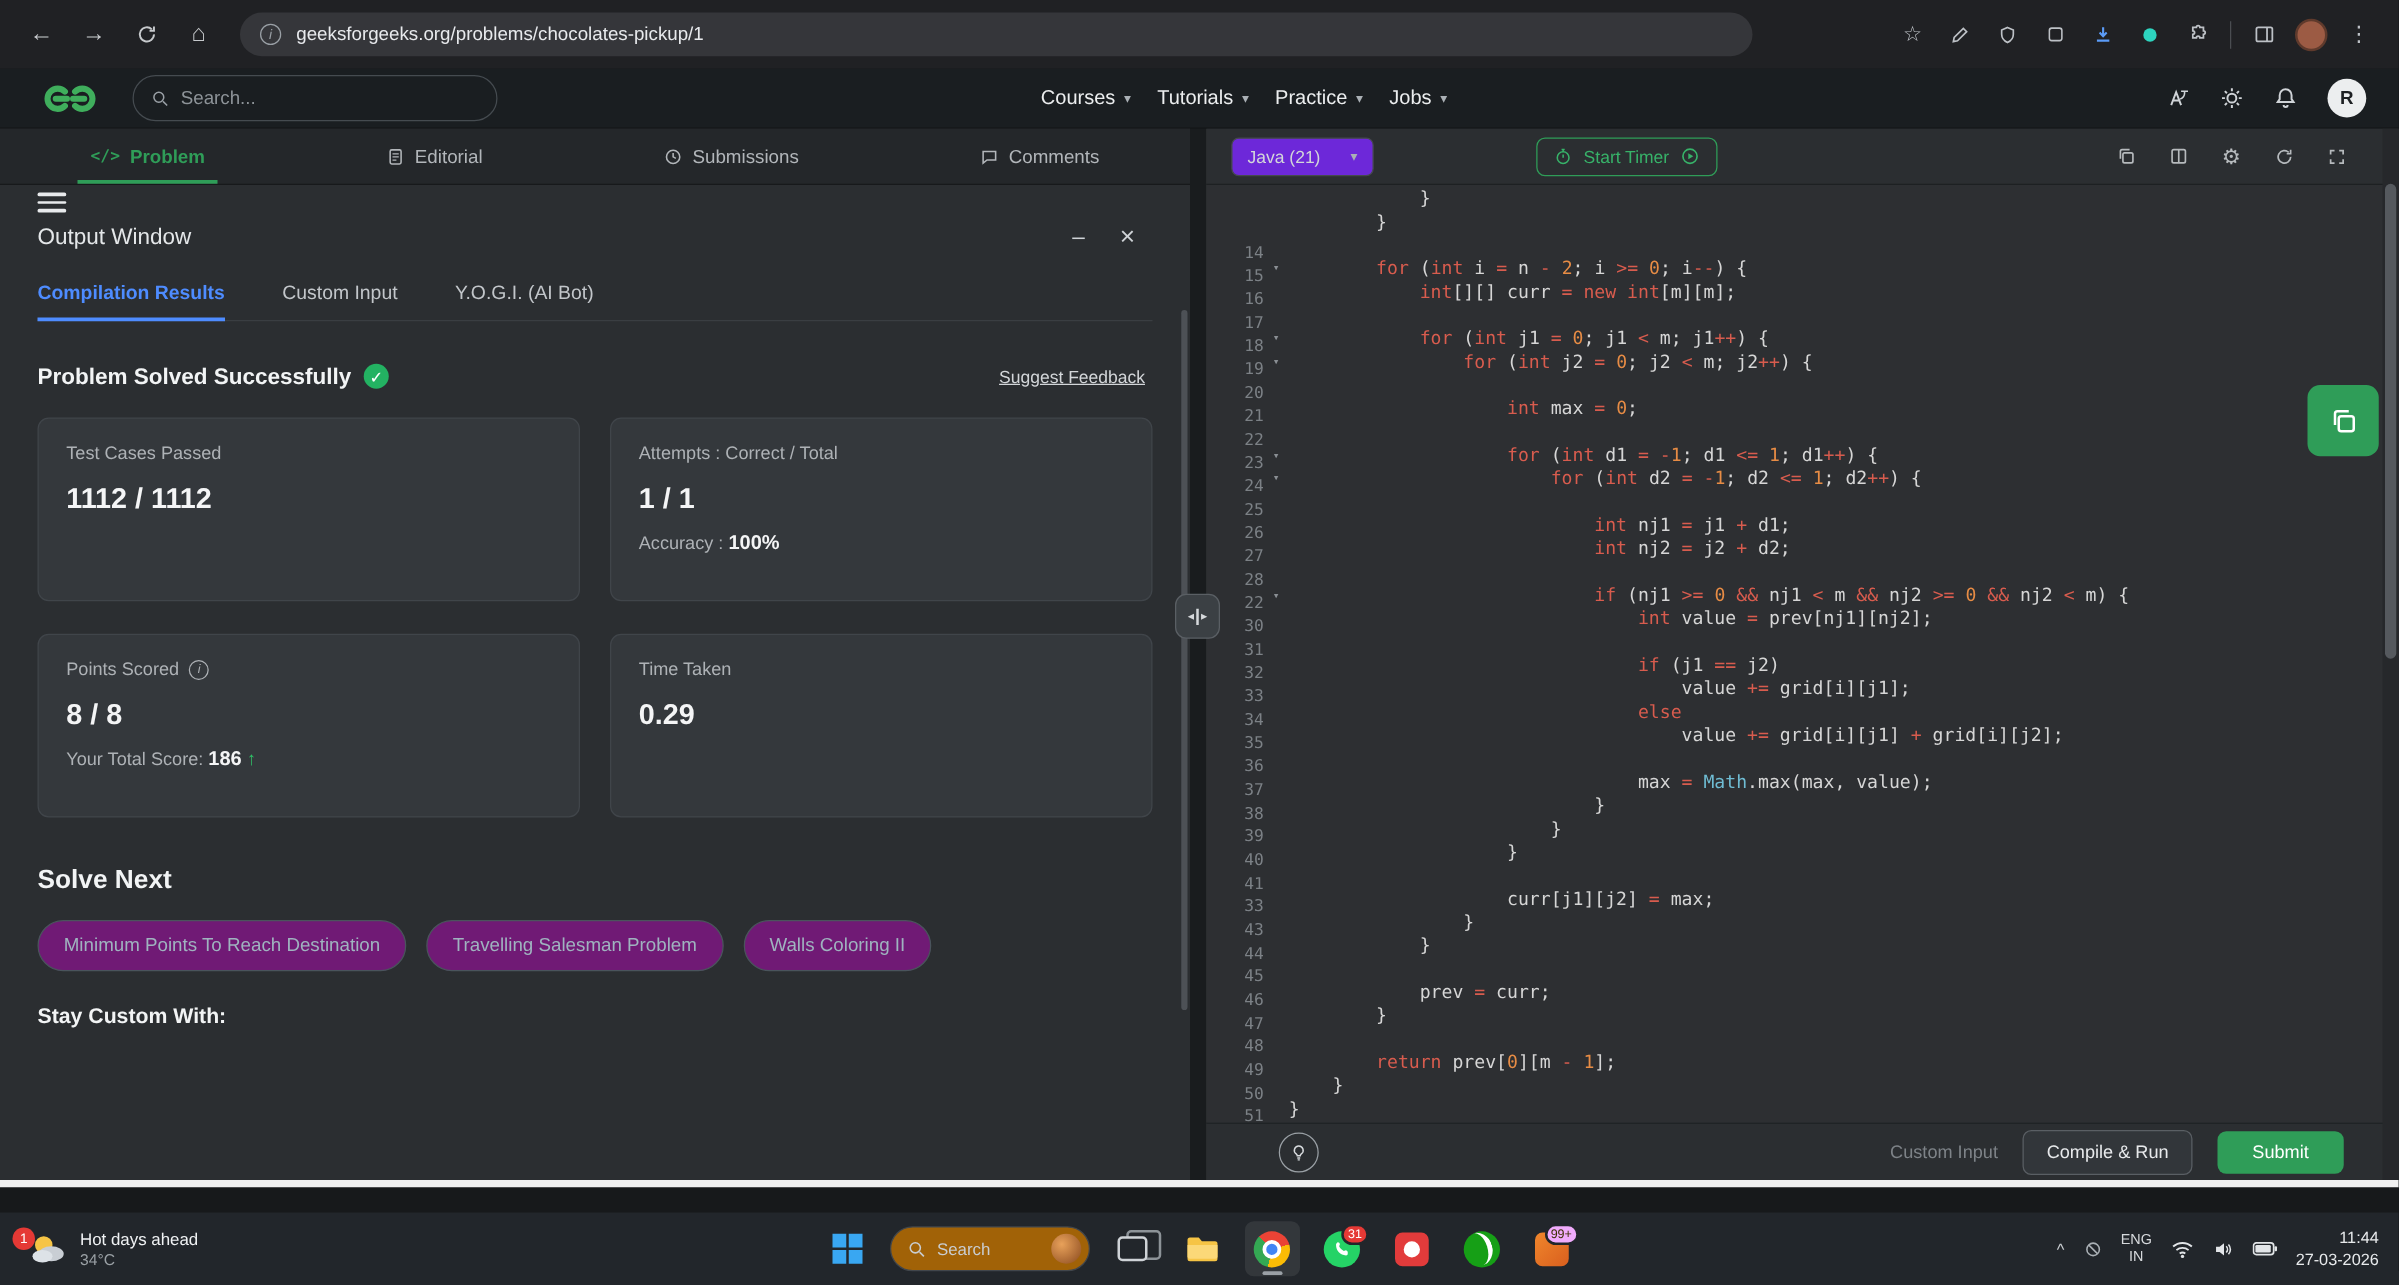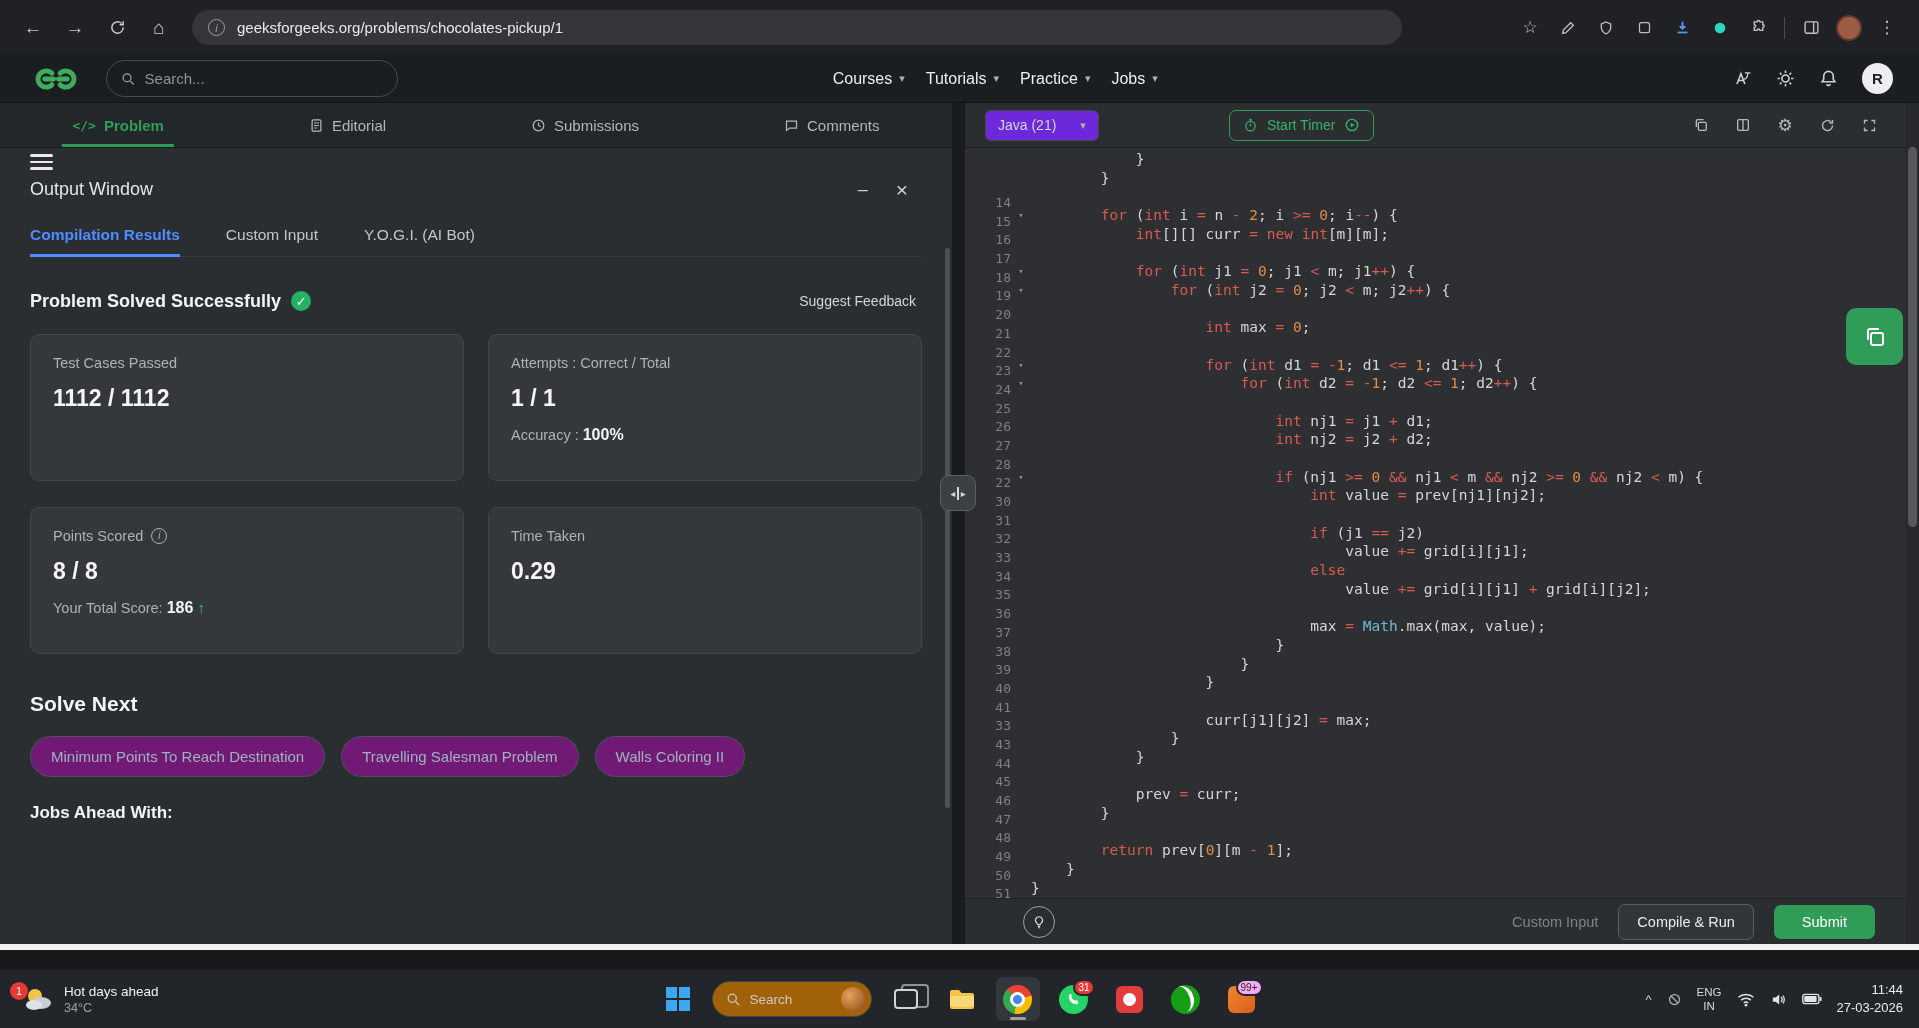--- a/index.html
+++ b/index.html
@@ -75,21 +75,21 @@
   .win-ctrls { margin-left:auto; display:flex; gap:28px; align-items:center; color:#cfd3d7; padding-right:14px; }
   .wc-min { font-size:18px; } .wc-close { font-size:21px; }
   .res-tabs { display:flex; gap:46px; margin-top:24px; border-bottom:1px solid #3a3e42; }
   .rtab { padding-bottom:12px; color:#c2c6ca; font-size:15.5px; position:relative; }
   .rtab.active { color:#4e8cff; font-weight:bold; }
   .rtab.active::after { content:''; position:absolute; left:0; right:0; bottom:-1px; height:2.5px; background:#4e8cff; }
   .status-row { display:flex; align-items:center; margin-top:34px; }
   .status-text { color:#f2f4f5; font-size:18px; font-weight:bold; margin-right:10px; }
   .check-circle { width:20px; height:20px; border-radius:50%; background:#23b262; color:#fff;
                   font-size:13px; display:flex; align-items:center; justify-content:center; }
-  .feedback-link { margin-left:auto; color:#d3d6d9; font-size:14px; padding-right:6px; }
+  .feedback-link { margin-left:auto; color:#d3d6d9; font-size:14px; text-decoration:underline; padding-right:6px; }
   .cards { display:grid; grid-template-columns:1fr 1fr; gap:26px 24px; margin-top:22px; }
   .card { background:#34383c; border:1px solid #40454a; border-radius:9px; padding:20px 22px; min-height:147px; }
   .card-label { color:#aeb2b6; font-size:14.5px; display:flex; align-items:center; gap:8px; }
   .card-value { color:#f4f5f6; font-size:23px; font-weight:bold; margin-top:14px; }
   .card-sub { margin-top:14px; font-size:14.5px; color:#aeb2b6; }
   .card-sub b { color:#f4f5f6; font-size:16px; }
   .arrow-up { color:#2fbf66; font-weight:bold; font-size:15px; }
   .info-i { width:16px; height:16px; border-radius:50%; border:1.3px solid #aeb2b6; font-size:10px;
             display:inline-flex; align-items:center; justify-content:center; font-style:italic; }
   .solve-next-title { margin-top:38px; color:#f2f4f5; font-size:21px; font-weight:bold; }
@@ -398,21 +398,21 @@
           </div>
         </div>
 
         <div class="solve-next-title">Solve Next</div>
         <div class="chips">
           <div class="chip">Minimum Points To Reach Destination</div>
           <div class="chip">Travelling Salesman Problem</div>
           <div class="chip">Walls Coloring II</div>
         </div>
 
-        <div class="ow-footer">Jobs Ahead With:</div>
+        <div class="ow-footer">Stay Custom With:</div>
         <div class="left-scroll"></div>
       </div>
     </div>
 
     <div class="divider">
       <div class="divider-handle">
         <span>◂</span>
         <span class="vbar"></span>
         <span>▸</span>
       </div>

